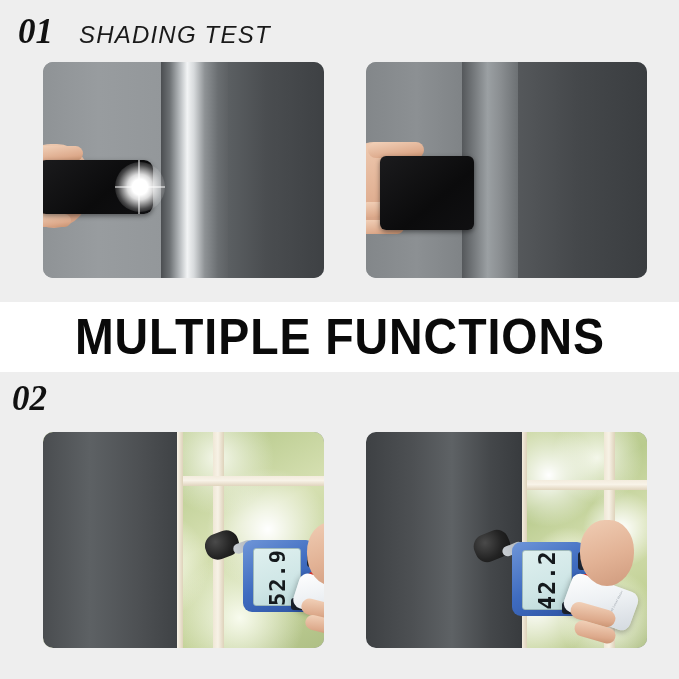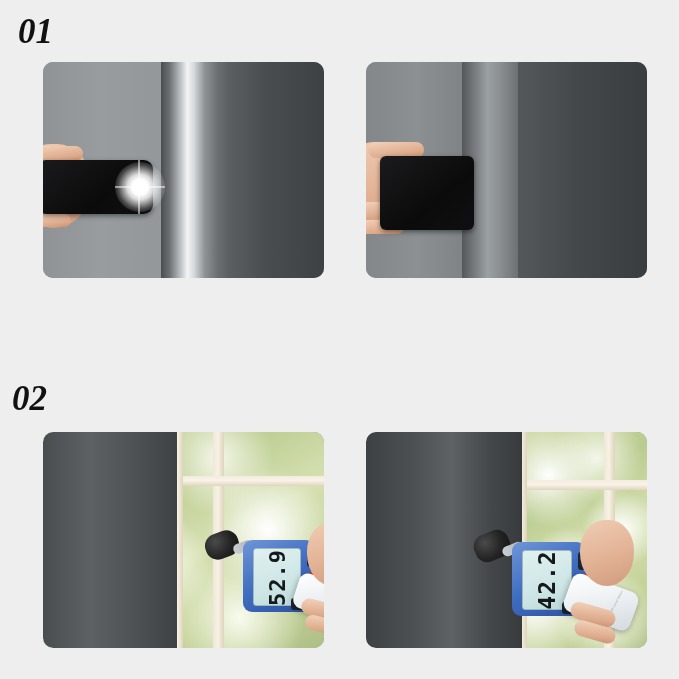--- a/index.html
+++ b/index.html
@@ -128,20 +128,21 @@
     white-space:nowrap;
   }
 </style>
 </head>
 <body>
 
 <div class="page">
 
   <div class="heading" id="heading-01">
     <span class="h-num">01</span>
+    <span class="h-text">SHADING TEST</span>
   </div>
 
   <div class="photo" id="photo-shade-on">
     <div class="layer">
       <div class="curtain-left-pane" style="left:0;width:44%;"></div>
       <div class="curtain-fold" style="left:42%;width:26%;"></div>
       <div class="curtain-dark" style="left:66%;right:0;"></div>
     </div>
 
     <div class="hand" style="left:-26px;top:82px;width:74px;height:84px;"></div>
@@ -165,20 +166,23 @@
       <div class="curtain-dark" style="left:54%;right:0;
            background:linear-gradient(90deg,#55585b 0%,#45484b 45%,#3a3d40 100%);"></div>
     </div>
     <div class="hand" style="left:-24px;top:80px;width:70px;height:88px;"></div>
     <div class="finger" style="left:2px;top:80px;width:56px;height:16px;"></div>
     <div class="finger" style="left:-6px;top:140px;width:50px;height:15px;"></div>
     <div class="finger" style="left:-8px;top:158px;width:46px;height:14px;"></div>
     <div class="phone" style="left:14px;top:94px;width:94px;height:74px;border-radius:6px;"></div>
   </div>
 
+  <div id="banner">
+    <span id="banner-title">MULTIPLE FUNCTIONS</span>
+  </div>
 
   <div class="heading" id="heading-02">
     <span class="h-num">02</span>
   </div>
 
   <div class="photo" id="photo-sound-open">
     <div class="window" style="left:0;"></div>
     <div class="mullion-v" style="left:170px;top:0;width:11px;height:216px;"></div>
     <div class="mullion-h" style="left:130px;top:44px;width:151px;height:10px;"></div>
     <div class="mullion-v" style="left:130px;top:0;width:10px;height:216px;"></div>

